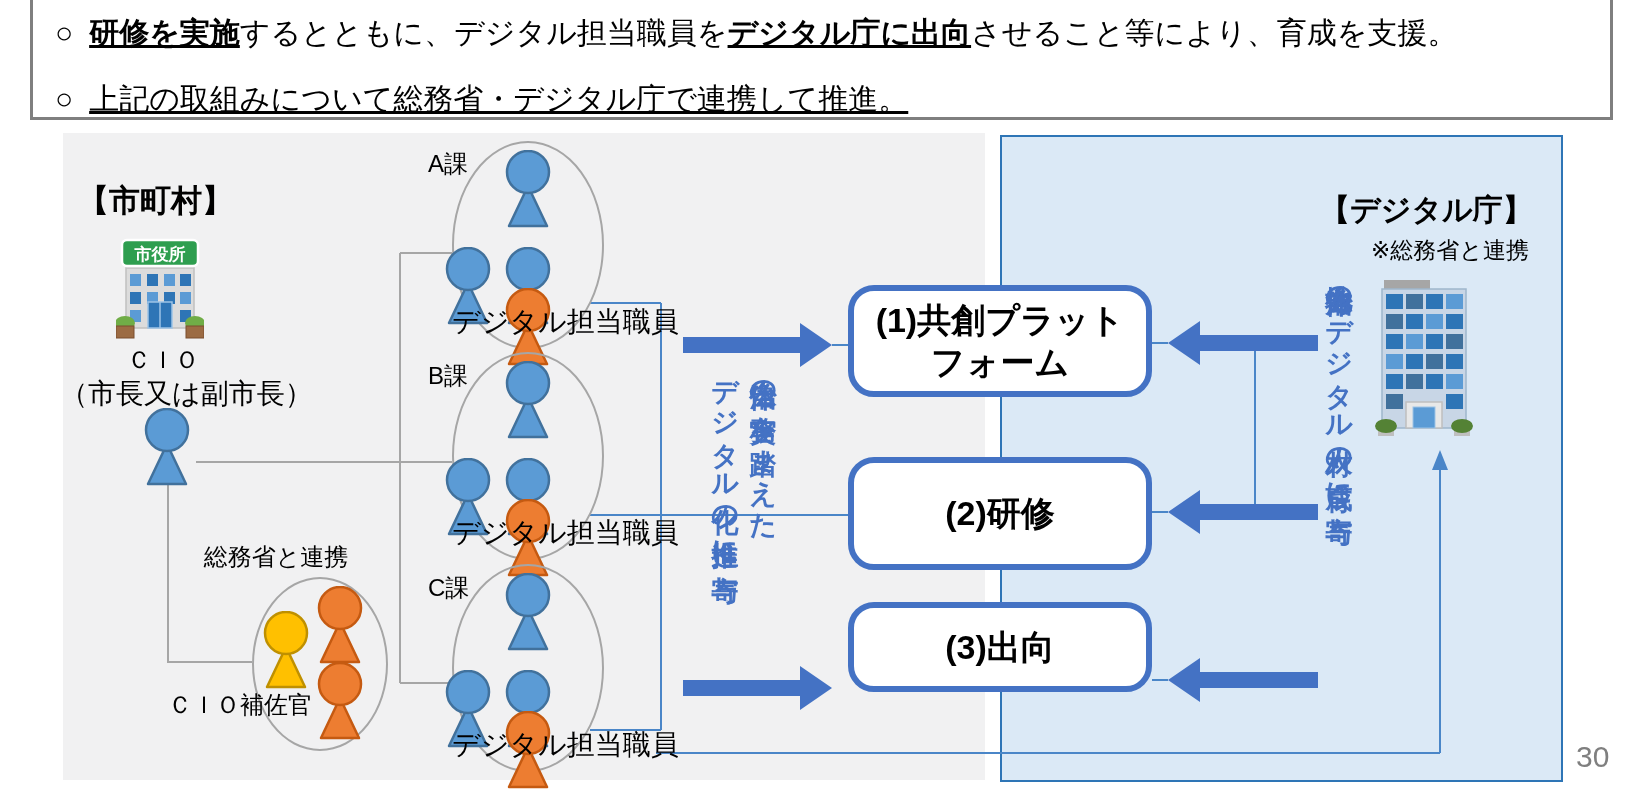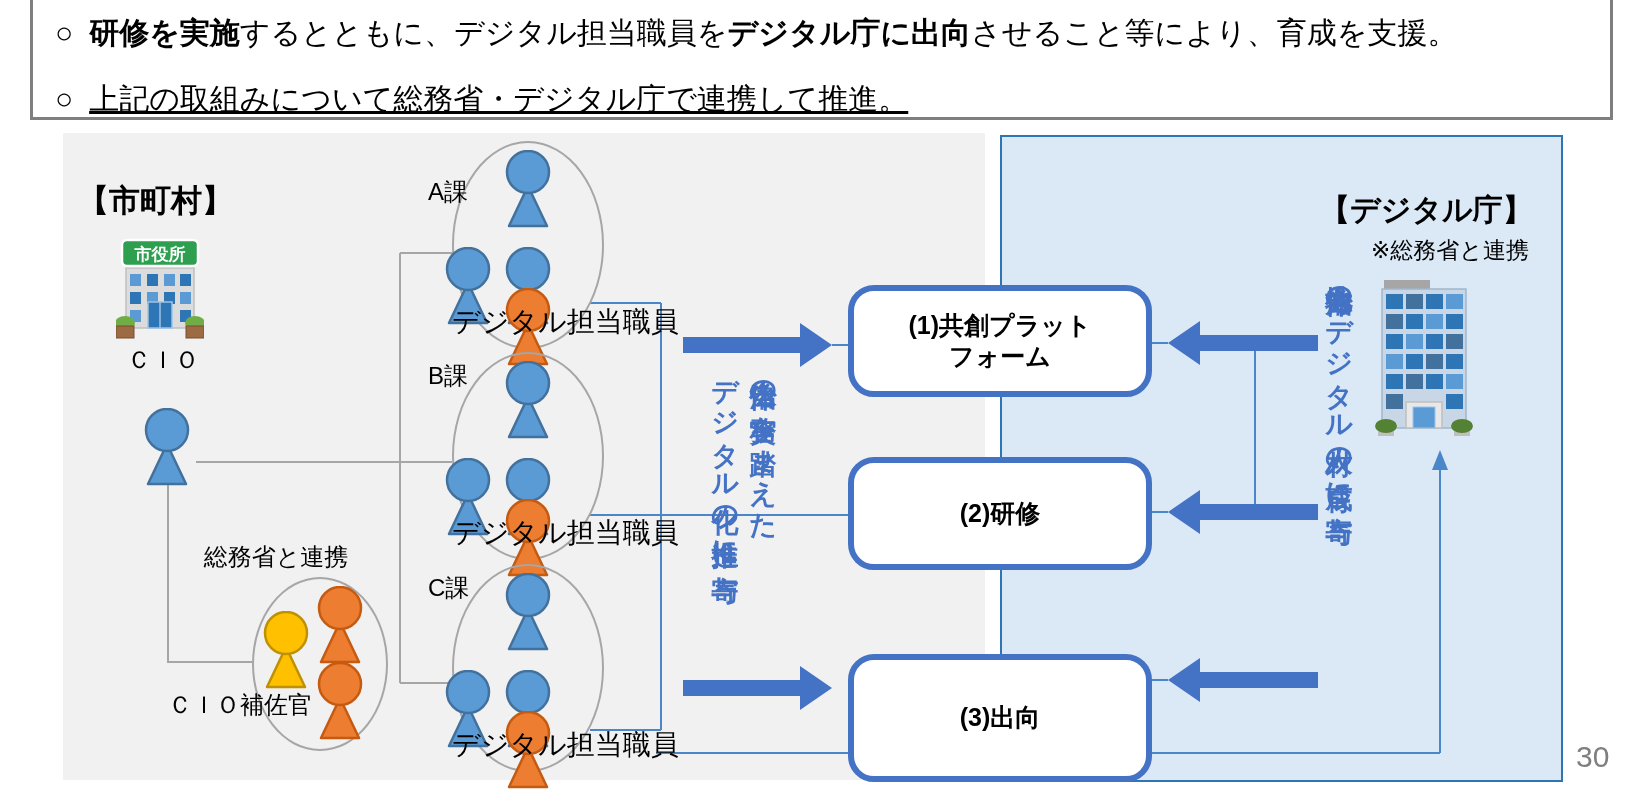--- a/index.html
+++ b/index.html
@@ -8,21 +8,21 @@
   .abs{position:absolute;}
 
   
   .top-callout{left:30px;top:-4px;width:1583px;height:124px;border:3px solid #7f7f7f;
                background:#fff;box-sizing:border-box;}
   .bullet-line{position:absolute;left:22px;display:flex;align-items:baseline;gap:16px;
                font-size:30px;white-space:nowrap;}
   .bullet-line .marker{font-size:30px;}
   .bl1{top:14px;}
   .bl2{top:80px;}
-  .bu{font-weight:700;}
+  .bu{font-weight:700;text-decoration:underline;}
   .ul{text-decoration:underline;}
 
   
   .panel-gray{left:63px;top:133px;width:922px;height:647px;background:#f1f1f2;}
   .panel-blue{left:1000px;top:135px;width:563px;height:647px;background:#dbe9f6;
               border:2px solid #2e75b6;box-sizing:border-box;}
 
   
   .overlay{left:0;top:0;width:1625px;height:802px;pointer-events:none;}
 
@@ -38,21 +38,21 @@
   
   .lbl{white-space:nowrap;}
   .sec-title{font-size:31px;font-weight:700;}
   .small{font-size:28px;}
   .mid{font-size:24px;}
   .center{text-align:center;}
 
   
   .measure-box{left:848px;width:304px;background:#fff;border:6px solid #4472c4;border-radius:26px;
                box-sizing:border-box;display:flex;align-items:center;justify-content:center;
-               font-size:25px;font-weight:700;text-align:center;white-space:pre-line;line-height:1.25;}
+               font-size:34px;font-weight:700;text-align:center;white-space:pre-line;line-height:1.25;}
 
   
   .vtext{writing-mode:vertical-rl;text-orientation:upright;color:#4472c4;font-weight:700;
          font-size:27px;letter-spacing:1px;}
   .vtext span{display:block;line-height:38px;}
   .v-right{line-height:30px;}
 
   .page-num{font-size:30px;color:#7f7f7f;}
 </style>
 </head>
@@ -135,26 +135,27 @@
     <line x1="44" y1="64" x2="44" y2="90" stroke="#9dc3e6" stroke-width="1.5"></line>
     <ellipse cx="9" cy="85" rx="10" ry="7" fill="#70ad47"></ellipse>
       <rect x="0" y="88" width="18" height="12" fill="#9c6b43" stroke="#7b4f2e"></rect>
     <ellipse cx="79" cy="85" rx="10" ry="7" fill="#70ad47"></ellipse>
       <rect x="70" y="88" width="18" height="12" fill="#9c6b43" stroke="#7b4f2e"></rect>
     <rect x="6" y="2" width="76" height="26" rx="5" fill="#2e9e4f" stroke="#ffffff" stroke-width="2.5"></rect>
     <text x="44" y="22" text-anchor="middle" font-size="17" font-weight="bold" fill="#ffffff">市役所</text>
   </svg>
 
   <div class="abs lbl mid center" style="left:103px;top:344px;width:120px;">ＣＩＯ</div>
+  <div class="abs lbl small center" style="left:60px;top:375px;width:206px;">（市長又は副市長）</div>
   <svg class="abs person p-blue" style="left:138px;top:408px;">
       <use href="#person-shape"></use>
     </svg>
 
   <div class="abs group-ellipse" style="left:452px;top:141px;width:152px;height:208px;"></div>
-  <div class="abs lbl mid" style="left:428px;top:148px;margin-top:28px;">A課</div>
+  <div class="abs lbl mid" style="left:428px;top:148px;">A課</div>
   <svg class="abs person p-blue" style="left:499px;top:150px;">
       <use href="#person-shape"></use>
     </svg>
   <svg class="abs person p-blue" style="left:439px;top:247px;">
       <use href="#person-shape"></use>
     </svg>
   <svg class="abs person p-blue" style="left:499px;top:247px;">
       <use href="#person-shape"></use>
     </svg>
   <svg class="abs person p-orange" style="left:499px;top:288px;">
@@ -208,21 +209,21 @@
   <div class="abs lbl mid" style="left:168px;top:689px;">ＣＩＯ補佐官</div>
 
   <div class="abs vtext" style="left:706px;top:360px;height:315px;">
     <span>自治体の実務を踏まえた</span>
     <span>デジタル化の推進に寄与</span>
   </div>
 
   <div class="abs measure-box" style="top:285px;height:112px;">(1)共創プラット
 フォーム</div>
   <div class="abs measure-box" style="top:457px;height:113px;">(2)研修</div>
-  <div class="abs measure-box" style="top:654px;height:128px;">(3)出向</div>
+  <div class="abs measure-box" style="top:602px;height:90px;">(3)出向</div>
 
   <div class="abs lbl center" style="left:1360px;top:235px;width:180px;font-size:23px;">※総務省と連携</div>
   <div class="abs lbl sec-title center" style="left:1320px;top:190px;width:195px;font-size:30px;">【デジタル庁】</div>
 
   <div class="abs vtext v-right" style="left:1320px;top:264px;height:520px;">
     <span>地方自治体のデジタル人材の育成に寄与</span>
   </div>
 
   <svg class="abs" style="left:1374px;top:280px;" width="100" height="165" viewBox="0 0 100 165">
     <rect x="10" y="0" width="46" height="9" fill="#a6a6a6"></rect>

